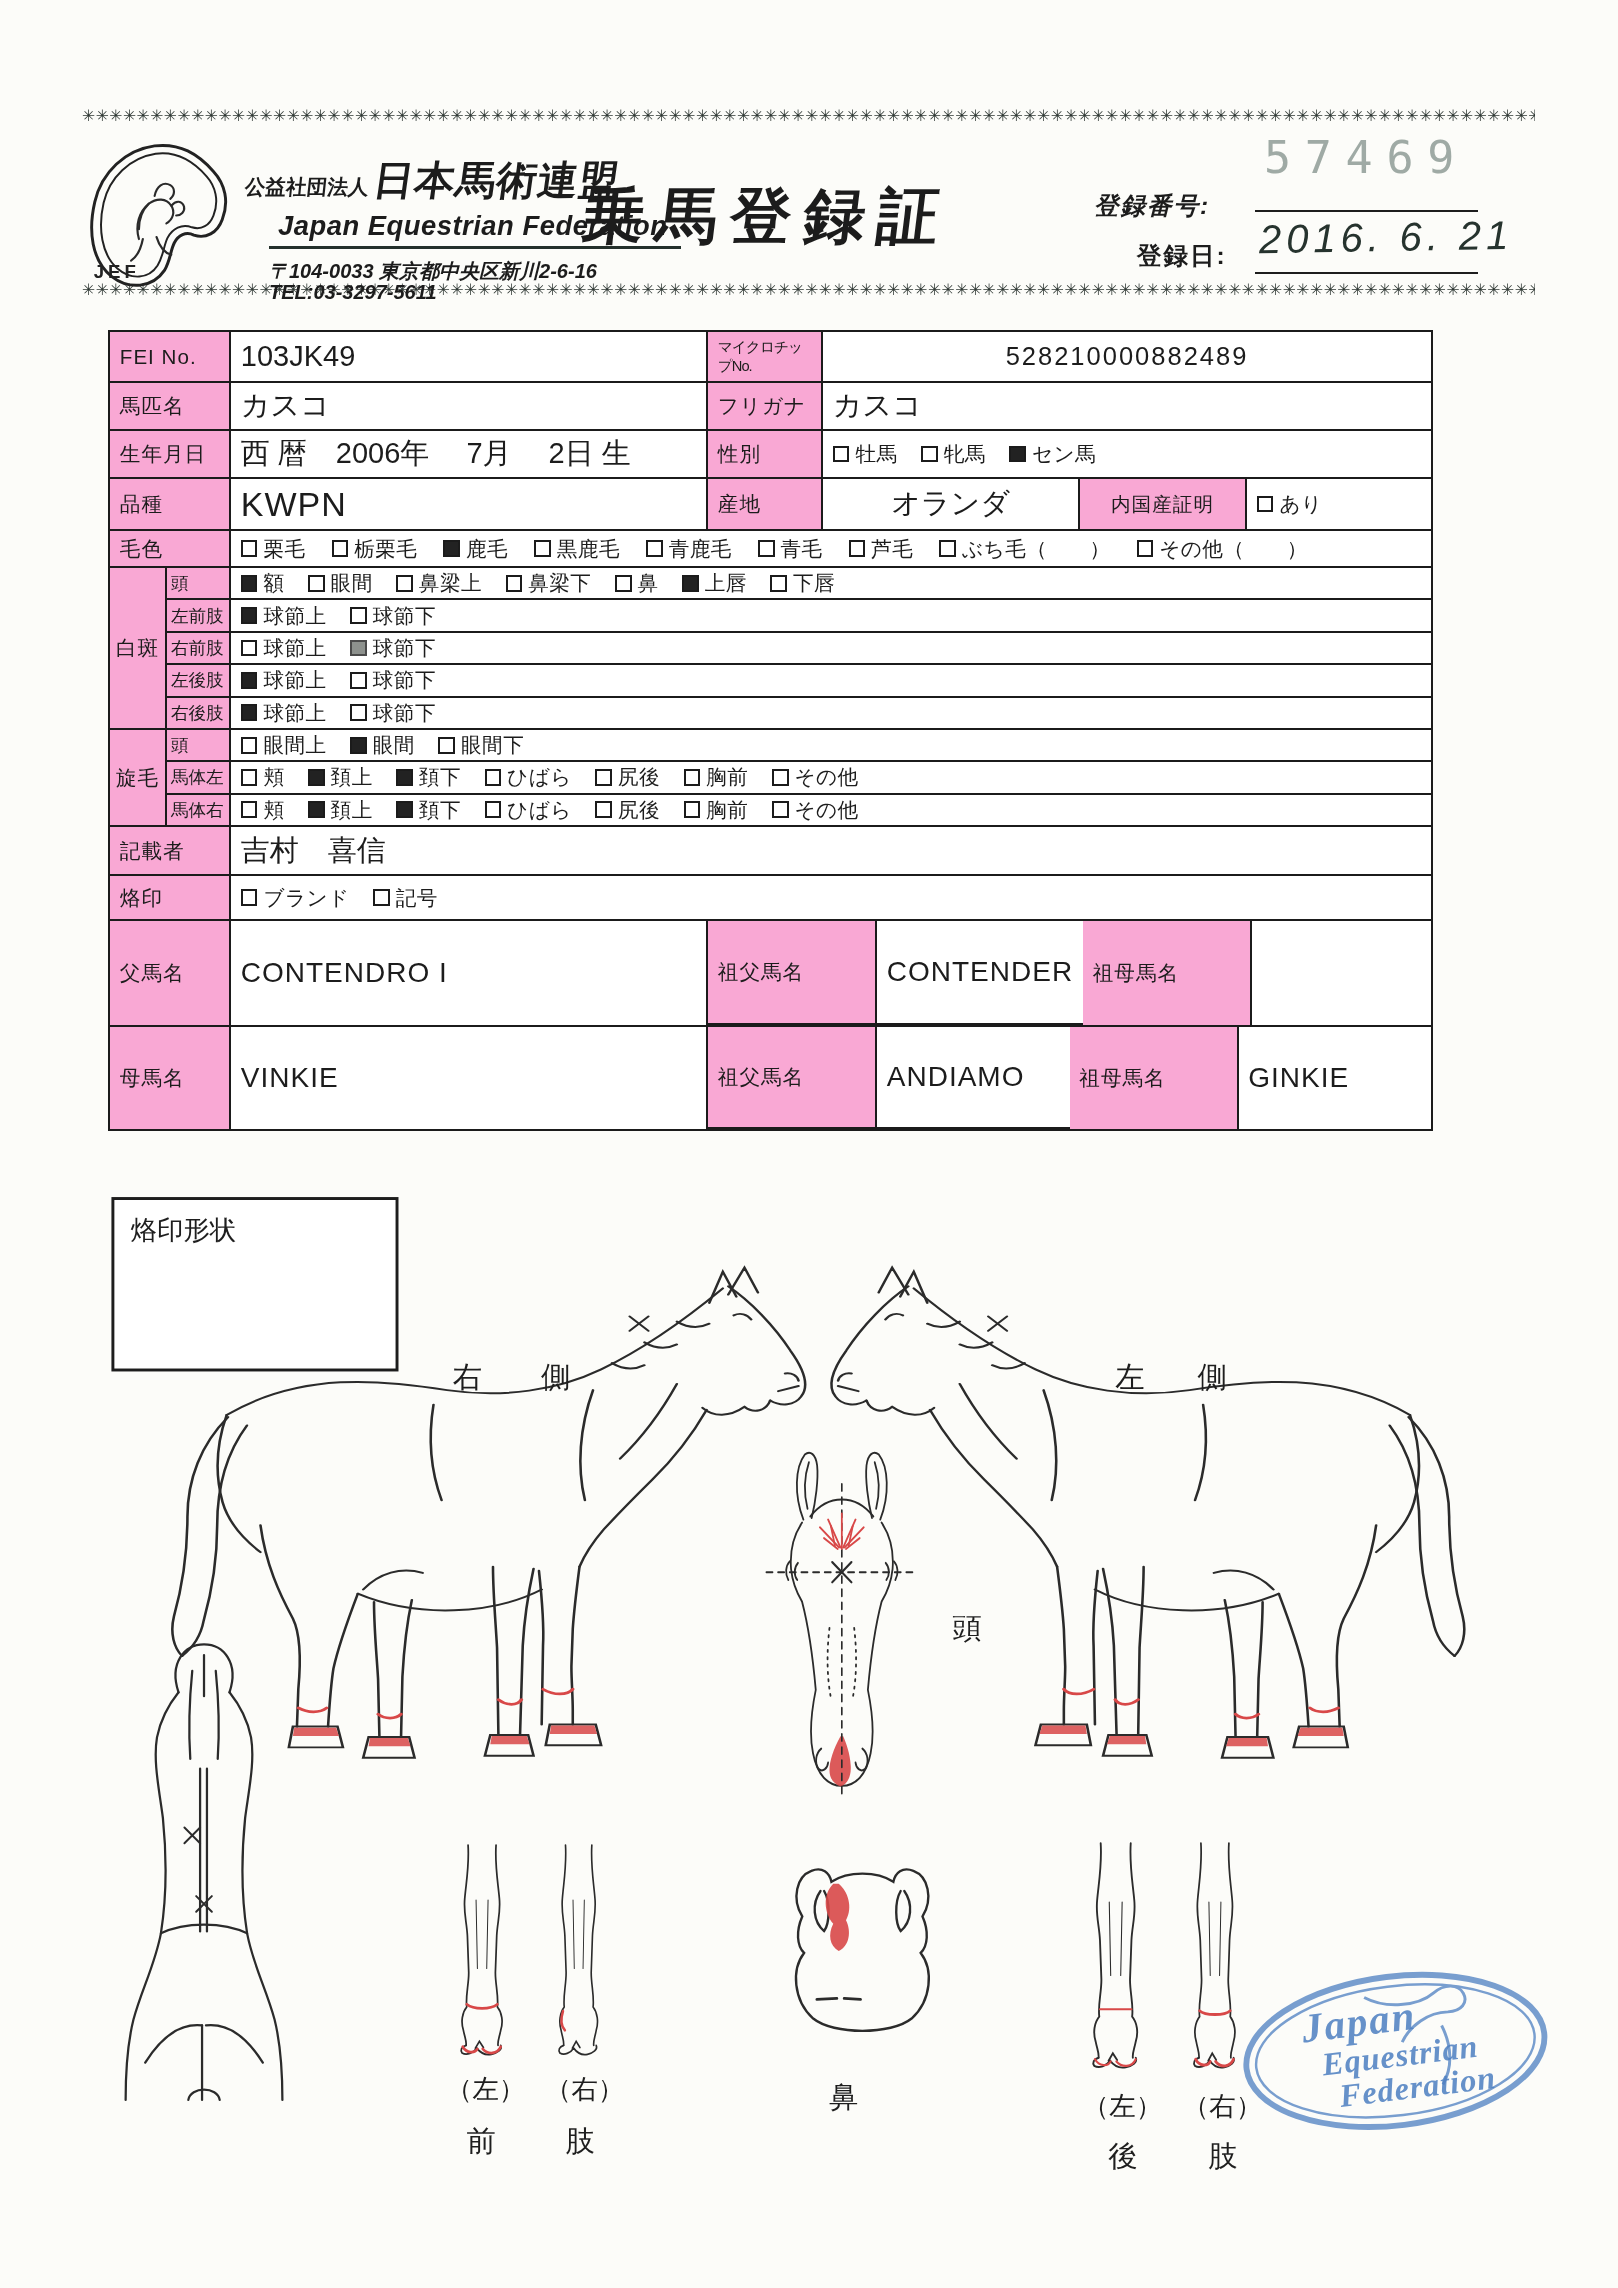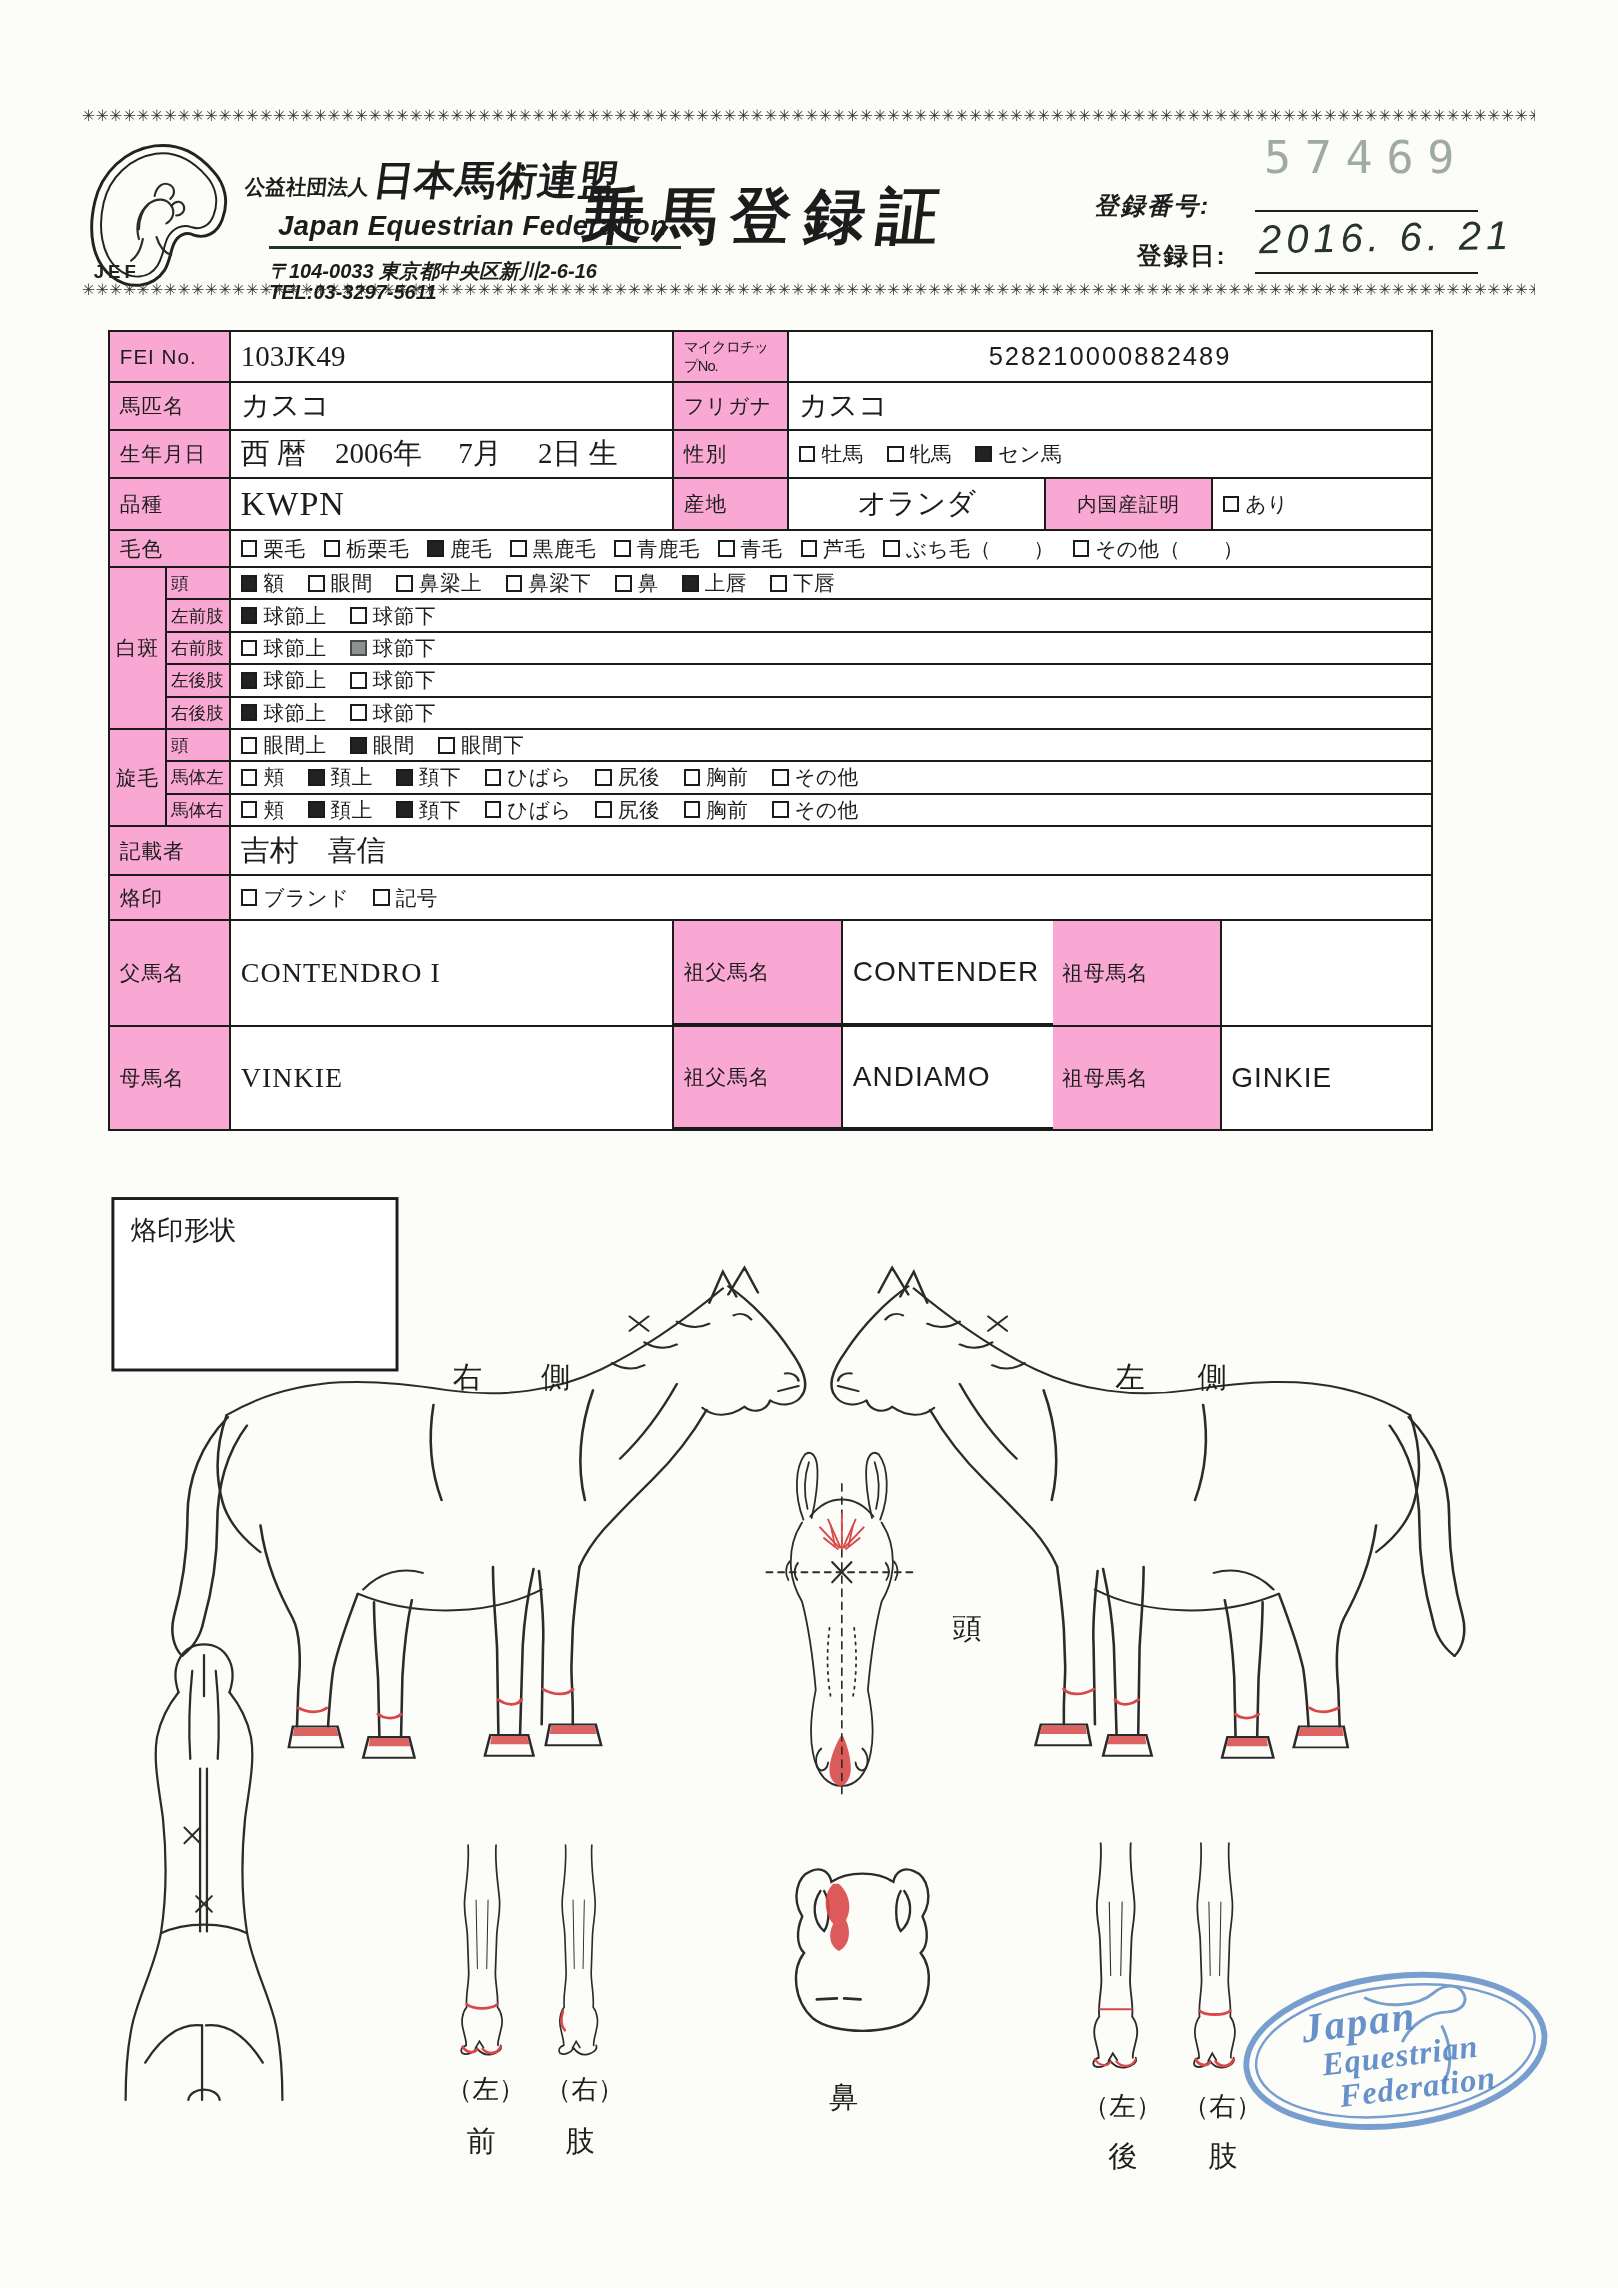--- a/index.html
+++ b/index.html
@@ -41,21 +41,21 @@
   
   .regtable { position:absolute; left:108px; top:330px; width:1325px; border:2.9px solid #1b1b1b; background:#fff; }
   .trow { display:flex; border-bottom:2px solid #1b1b1b; align-items:stretch; }
   .trow:last-child { border-bottom:none; }
   .cell { display:flex; align-items:center; padding:0 9.8px; overflow:hidden; }
   .cell.last { border-right:none !important; }
   .label { background:#f9a8d4; border-right:2px solid #1b1b1b; font-size:20.6px; letter-spacing:1px; }
   .value { border-right:2px solid #1b1b1b; font-size:29px; }
   .center { justify-content:center; }
   .w-l1 { width:121px; flex:none; }
-  .w-v1 { width:443px; flex:none;font-family:Liberation Serif, serif; }
+  .w-v1 { width:477px; flex:none; }
   .w-l2 { width:115px; flex:none; }
   .w-v2 { flex:1; }
   .w-g  { width:57px; flex:none; justify-content:center; padding:0 2px; }
   .w-s  { width:64px; flex:none; font-size:17.6px; padding:0 3.9px; letter-spacing:0; }
   .w-or { width:257px; flex:none; }
   .w-dm { width:167px; flex:none; font-size:19.6px; justify-content:center; }
   .w-ar { flex:1; }
   .w-lp { width:169px; flex:none; }
   .h52 { height:51px; } .h49 { height:48px; } .h53 { height:52px; } .h38 { height:37px; }
   .h46 { height:45px; } .h50 { height:49px; }
@@ -64,21 +64,21 @@
   .fs-num { font-size:25.5px; letter-spacing:2px; }
   .fs-ped { font-size:28px; letter-spacing:1px; }
   .subcol { flex:1; display:flex; flex-direction:column; }
   .srow { display:flex; flex:1; border-bottom:2px solid #1b1b1b; height:32px; }
   .srow:last-child { border-bottom:none; }
   .pedcol { display:flex; flex:1; }
   .prow { display:flex; flex:1; border-bottom:2px solid #1b1b1b; }
   .prow:last-child { border-bottom:none; }
 
   .checks { gap:23.5px; font-size:20.6px; }
-  .checks-tight { gap:18px; }
+  .checks-tight { gap:26px; }
   .cb-item { display:inline-flex; align-items:center; gap:5.9px; white-space:nowrap; }
   .cb { width:16.7px; height:16.7px; border:2.5px solid #1b1b1b; background:#fff; flex:none; }
   .cb-black { background:#222; }
   .cb-grey { background:#8d918d; border-color:#4a4a4a; }
   .cb-lab { font-size:20.6px; letter-spacing:0.5px; }
 
   
   .diagram { position:absolute; left:0; top:1176px; }
   .dlabel { font-size:30px; fill:#1e1e1e; }
   .dlabel-s { font-size:27px; fill:#1e1e1e; }

